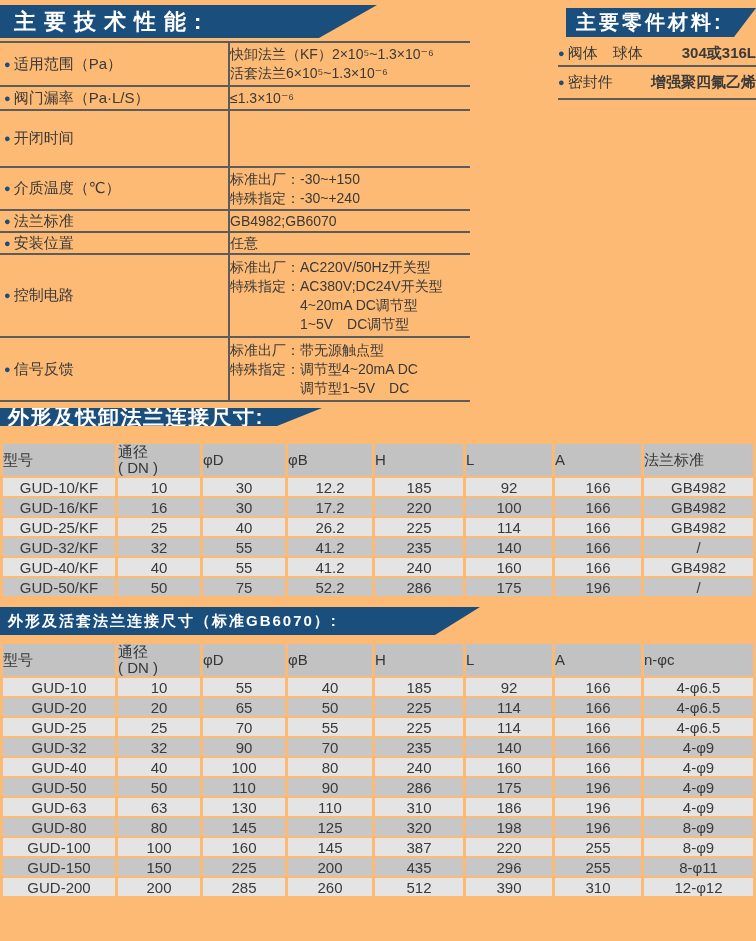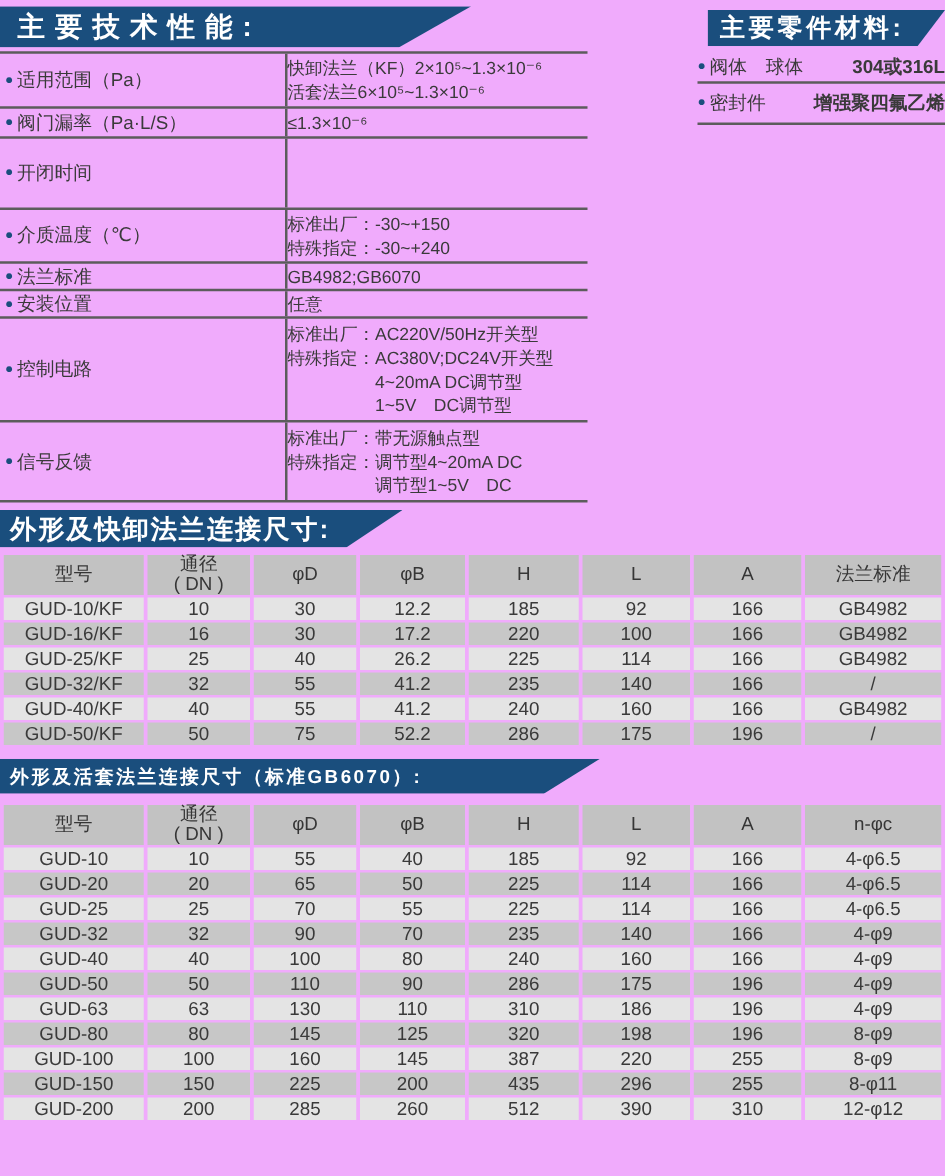--- a/index.html
+++ b/index.html
@@ -1,26 +1,26 @@
 <!DOCTYPE html>
 <html style="--blue: #1a4e7d; --line: #5c5c5c; --hdr: #c2c2c2; --rowl: #e4e4e4; --rowd: #c7c7c7; --txt: #3a3a3a;"><head>
 <meta charset="utf-8">
 <style>
   html,body{margin:0;padding:0;background:#ffffff;}
   body{font-family:"Liberation Sans","DejaVu Sans",sans-serif;}
-  .page{position:relative;width:756px;height:941px;background:#f0abfc;overflow:hidden;}
+  .page{position:relative;width:756px;height:941px;background:#fdba74;overflow:hidden;}
 
   
   .banner{position:absolute;background:var(--blue);color:#fff;font-weight:bold;
           display:flex;align-items:center;box-sizing:border-box;}
   .b-tech{left:0;top:5px;width:377px;height:33px;font-size:22px;letter-spacing:8px;
           padding-left:14px;clip-path:polygon(0 0,100% 0,calc(100% - 58px) 100%,0 100%);}
   .b-mat{left:566px;top:8px;width:190px;height:29px;font-size:20px;letter-spacing:3px;
           padding-left:10px;clip-path:polygon(0 0,100% 0,calc(100% - 22px) 100%,0 100%);}
-  .b-kf{left:0;top:408px;width:322px;height:30px;font-size:21px;letter-spacing:1.5px;
+  .b-kf{left:0;top:408px;width:322px;height:18px;font-size:21px;letter-spacing:1.5px;
           padding-left:8px;clip-path:polygon(0 0,100% 0,calc(100% - 45px) 100%,0 100%);}
   .b-sleeve{left:0;top:607px;width:480px;height:28px;font-size:15px;letter-spacing:2px;
           padding-left:8px;clip-path:polygon(0 0,100% 0,calc(100% - 45px) 100%,0 100%);}
 
   
   .spec{position:absolute;left:0;top:41px;width:470px;border-top:2px solid var(--line);}
   .spec-row{display:flex;align-items:center;border-bottom:2px solid var(--line);box-sizing:border-box;}
   .spec-row .lbl{flex:0 0 230px;width:230px;align-self:stretch;display:flex;align-items:center;
           border-right:2px solid var(--line);box-sizing:border-box;font-size:15px;color:var(--txt);padding-left:4px;}
   .bullet{color:var(--blue);font-size:11px;margin-right:3px;line-height:1;}
@@ -35,21 +35,21 @@
            font-size:15px;color:var(--txt);}
   .mat-row.m1{height:25px}.mat-row.m2{height:33px}
   .mat-row .lbl{display:flex;align-items:center;}
   .mat-row .v{text-align:right;font-weight:bold;}
 
   
   table.dims{position:absolute;left:0;width:756px;border-collapse:separate;
              border-spacing:3px 2px;table-layout:fixed;}
   .t-kf{top:442px;} .t-sleeve{top:642px;}
   table.dims th{background:var(--hdr);font-weight:normal;font-size:15px;color:#363636;
-                height:20px;text-align:center;white-space:pre-line;line-height:16px;padding:0;}
+                height:20px;text-align:left;white-space:pre-line;line-height:16px;padding:0;}
   table.dims td{height:18px;text-align:center;font-size:15px;color:var(--txt);padding:0;}
   table.dims tbody tr:nth-child(odd) td{background:var(--rowl);}
   table.dims tbody tr:nth-child(even) td{background:var(--rowd);}
 </style>
 </head>
 <body>
 
 <div class="page">
 
   <div class="banner b-tech">

